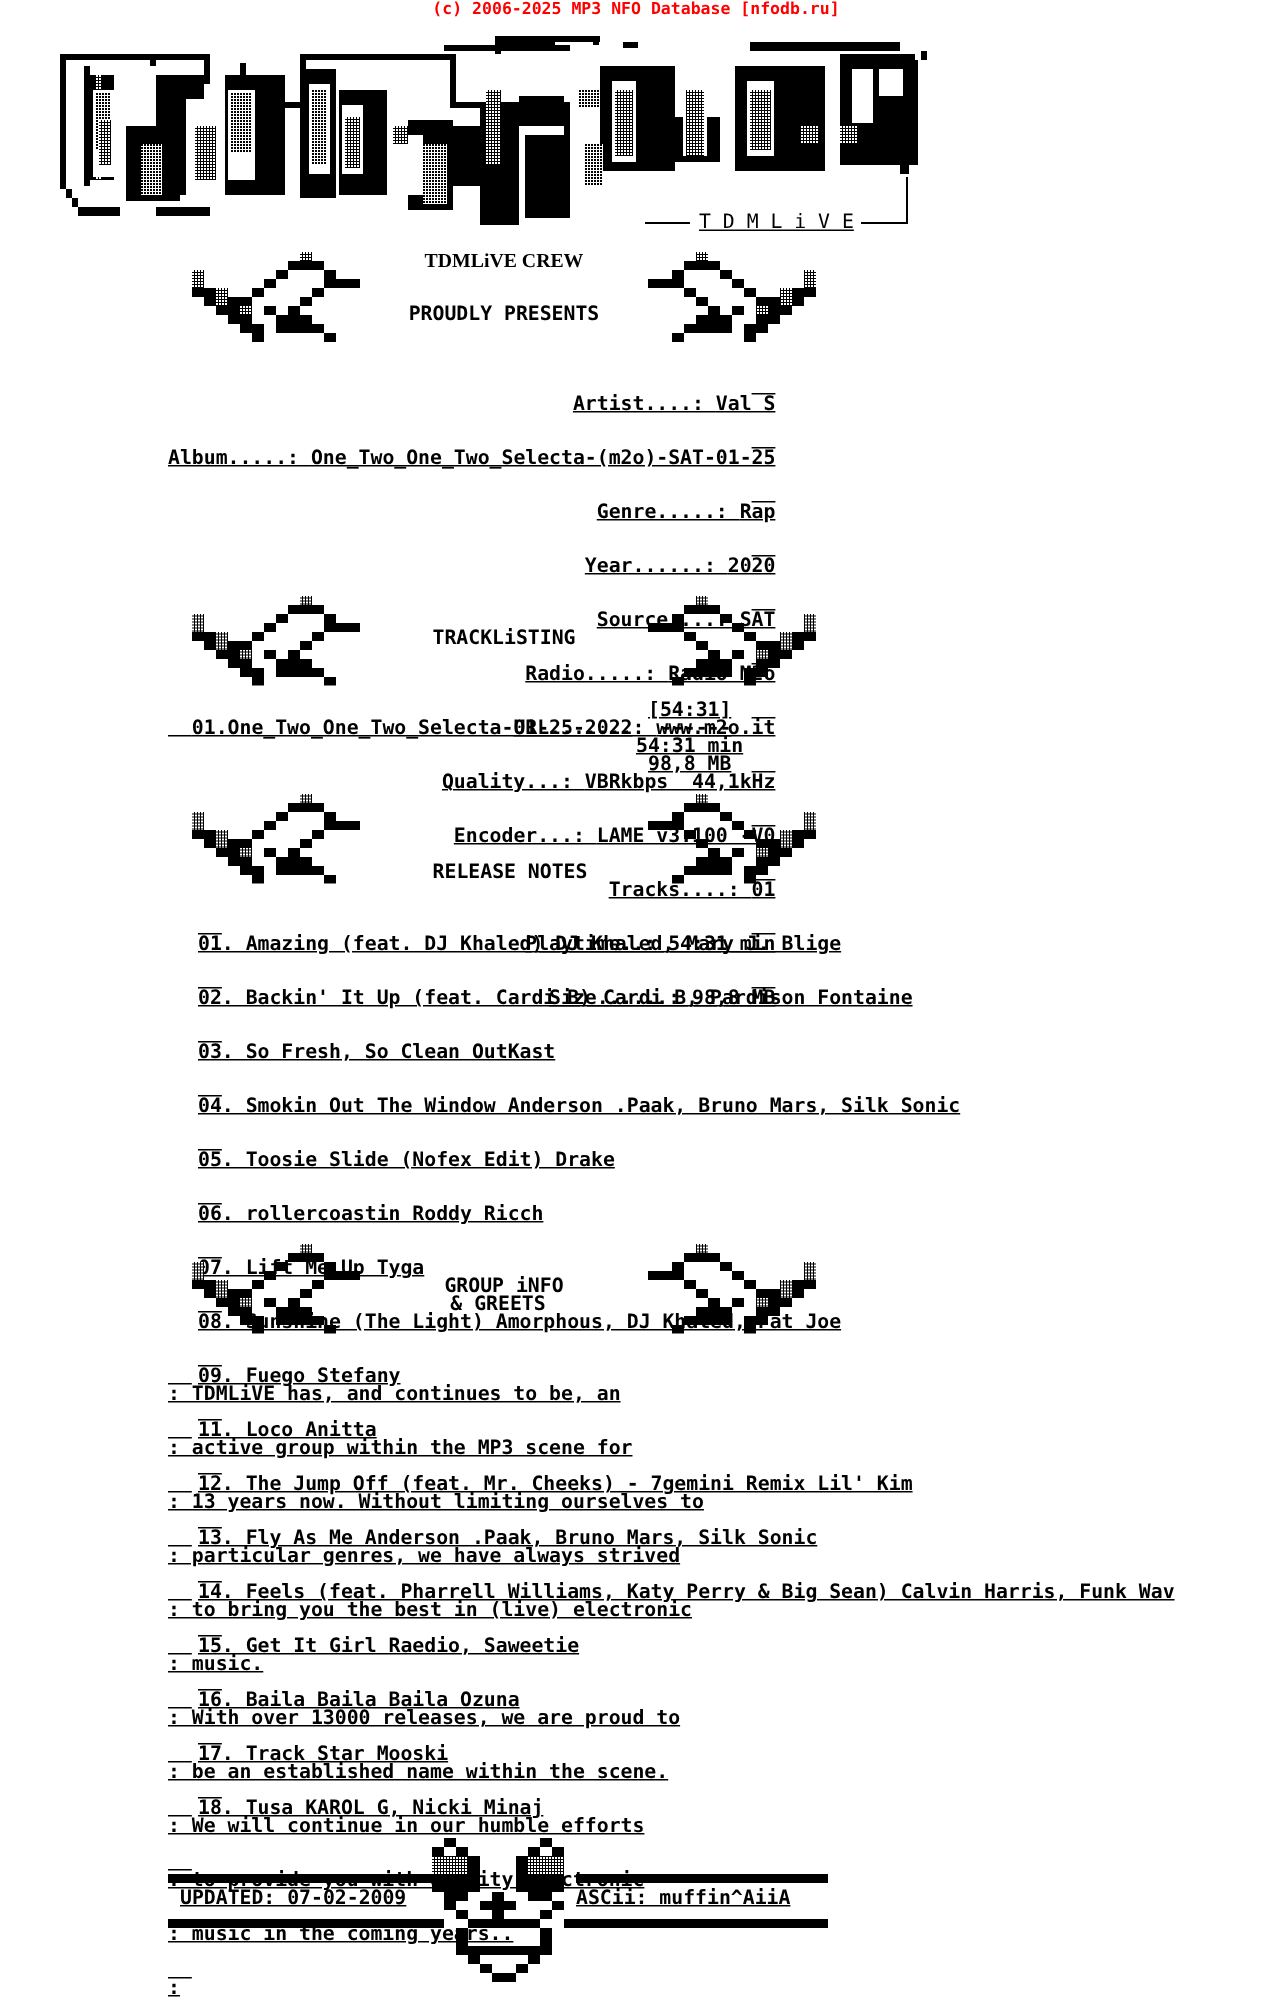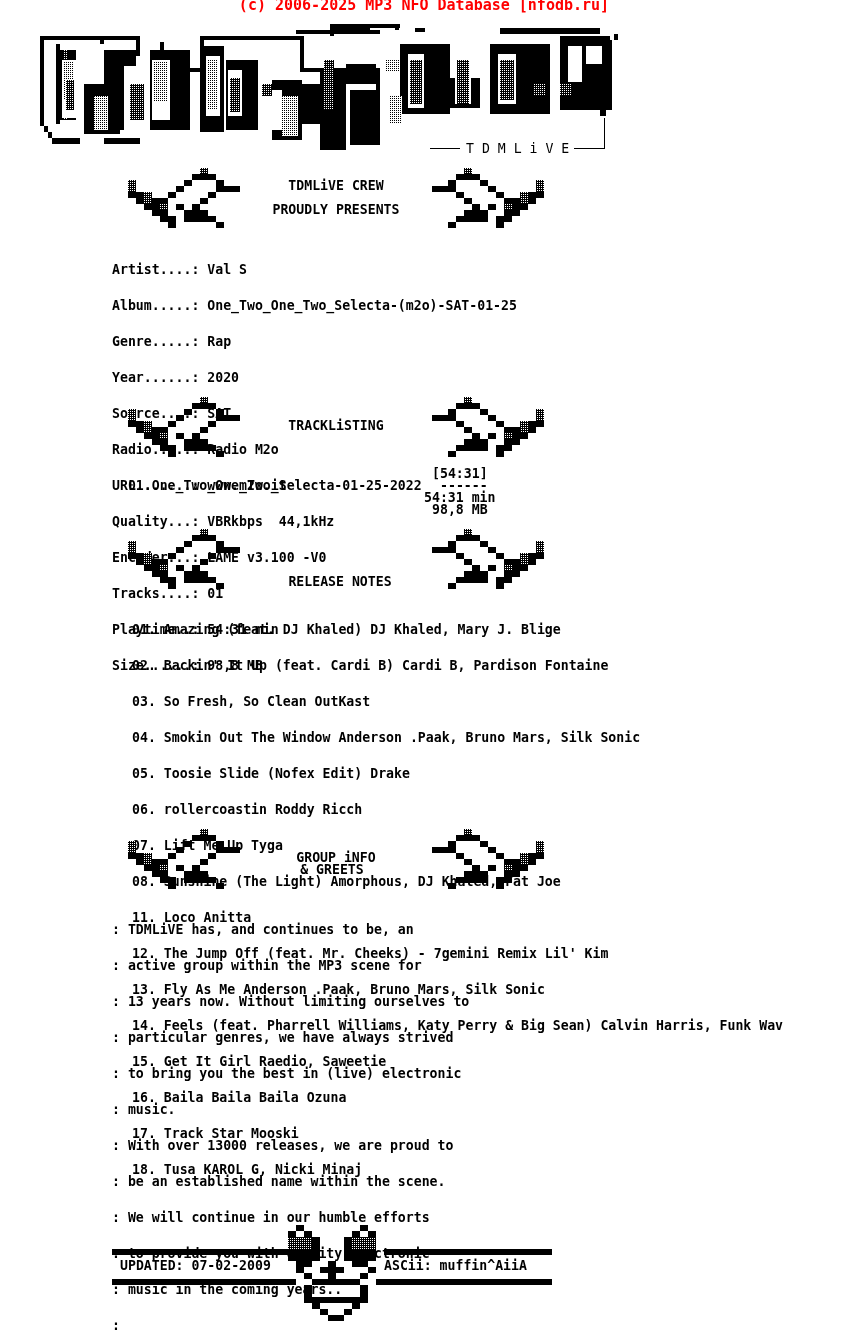--- a/index.html
+++ b/index.html
@@ -1,21 +1,21 @@
 <!DOCTYPE html>
 <html><head>
 <meta charset="utf-8">
 <style>
   html, body { margin: 0; padding: 0; background: #ffffff; }
   body { width: 848px; height: 1344px; position: relative; overflow: hidden;
          font-family: "DejaVu Sans Mono", "Liberation Mono", monospace; color: #000; }
   .mono { font-family: "DejaVu Sans Mono", "Liberation Mono", monospace; font-size: 13.2px;
-          line-height: 12px; white-space: pre; letter-spacing: 0px; position: absolute; font-weight: bold; }
+          line-height: 12px; white-space: pre; letter-spacing: 0px; position: absolute; font-weight: bold; text-decoration: underline; }
   .hdr { position: absolute; top: -1px; left: 0; width: 848px; text-align: center; color: #ff0000;
-         font-family: "DejaVu Sans Mono", "Liberation Mono", monospace; font-size: 15px; font-weight: bold; line-height: 13px; }
+         font-family: "DejaVu Sans Mono", "Liberation Mono", monospace; font-size: 11px; font-weight: bold; line-height: 13px; }
   svg { position: absolute; shape-rendering: crispEdges; }
   .line { display: block; height: 12px; }
   .center-title { position: absolute; width: 200px; text-align: center; font-family: "DejaVu Sans Mono", "Liberation Mono", monospace;
                   font-size: 13.2px; line-height: 12px; font-weight: bold; white-space: pre; }
 </style>
 </head>
 <body>
 
 <div class="hdr">(c) 2006-2025 MP3 NFO Database [nfodb.ru]</div>
 
@@ -159,24 +159,24 @@
     </symbol>
   </defs>
 </svg>
 
 <svg width="112" height="60" style="left:128px;top:168px;">
     <use href="#orn"></use>
   </svg>
 <svg width="112" height="60" style="left:432px;top:168px;transform:scaleX(-1);">
     <use href="#orn"></use>
   </svg>
-<div class="center-title" style="left:236px;top:180px;">TDMLiVE CREW</div>
+<div class="center-title" style="left:236px;top:168px;font-family:Liberation Serif, serif;">TDMLiVE CREW</div>
 <div class="center-title" style="left:236px;top:204px;">PROUDLY PRESENTS</div>
 
-<div class="mono" style="left:112px;top:240px;">
+<div class="mono" style="left:112px;top:240px;text-align:right;">
   <span class="line"><span>Artist....: </span><span>Val S</span></span>
   <span class="line"><span>Album.....: </span><span>One_Two_One_Two_Selecta-(m2o)-SAT-01-25</span></span>
   <span class="line"><span>Genre.....: </span><span>Rap</span></span>
   <span class="line"><span>Year......: </span><span>2020</span></span>
   <span class="line"><span>Source....: </span><span>SAT</span></span>
   <span class="line"><span>Radio.....: </span><span>Radio M2o</span></span>
   <span class="line"><span>URL.......: </span><span>www.m2o.it</span></span>
   <span class="line"><span>Quality...: </span><span>VBRkbps  44,1kHz</span></span>
   <span class="line"><span>Encoder...: </span><span>LAME v3.100 -V0</span></span>
   <span class="line"><span>Tracks....: </span><span>01</span></span>
@@ -210,20 +210,21 @@
 
 <div class="mono" style="left:112px;top:600px;margin-left:20px;">
   <span class="line">01. Amazing (feat. DJ Khaled) DJ Khaled, Mary J. Blige</span>
   <span class="line">02. Backin' It Up (feat. Cardi B) Cardi B, Pardison Fontaine</span>
   <span class="line">03. So Fresh, So Clean OutKast</span>
   <span class="line">04. Smokin Out The Window Anderson .Paak, Bruno Mars, Silk Sonic</span>
   <span class="line">05. Toosie Slide (Nofex Edit) Drake</span>
   <span class="line">06. rollercoastin Roddy Ricch</span>
   <span class="line">07. Lift Me Up Tyga</span>
   <span class="line">08. Sunshine (The Light) Amorphous, DJ Khaled, Fat Joe</span>
+  <span class="line">09. Fuego Stefany</span>
   <span class="line">11. Loco Anitta</span>
   <span class="line">12. The Jump Off (feat. Mr. Cheeks) - 7gemini Remix Lil' Kim</span>
   <span class="line">13. Fly As Me Anderson .Paak, Bruno Mars, Silk Sonic</span>
   <span class="line">14. Feels (feat. Pharrell Williams, Katy Perry &amp; Big Sean) Calvin Harris, Funk Wav</span>
   <span class="line">15. Get It Girl Raedio, Saweetie</span>
   <span class="line">16. Baila Baila Baila Ozuna</span>
   <span class="line">17. Track Star Mooski</span>
   <span class="line">18. Tusa KAROL G, Nicki Minaj</span>
 </div>
 

